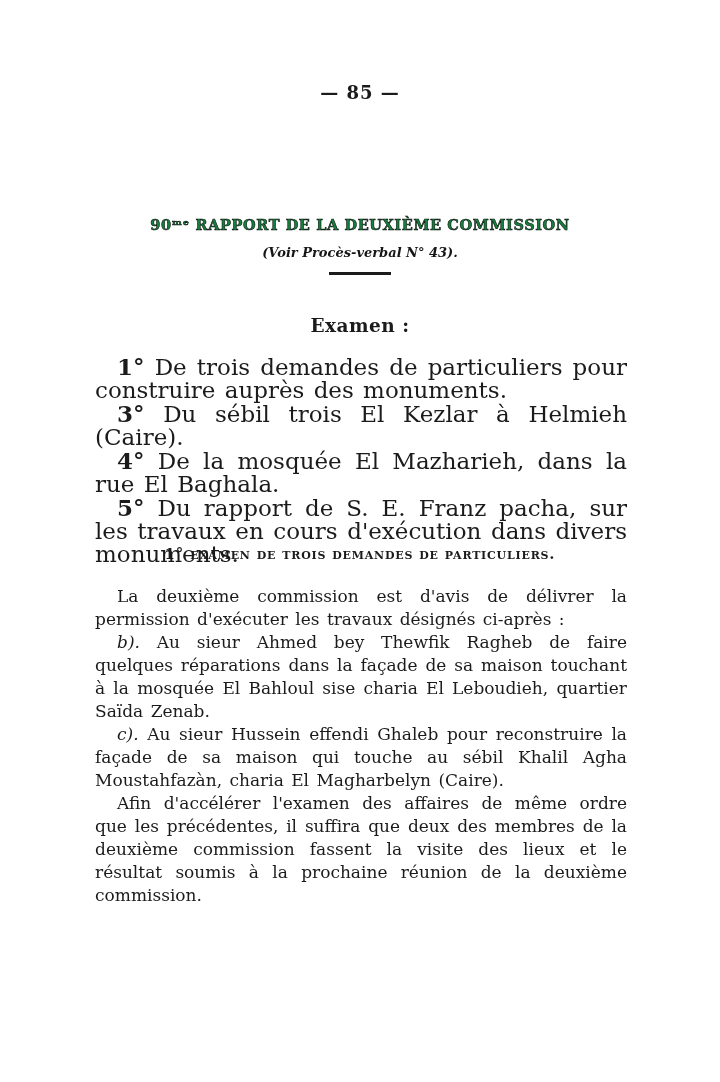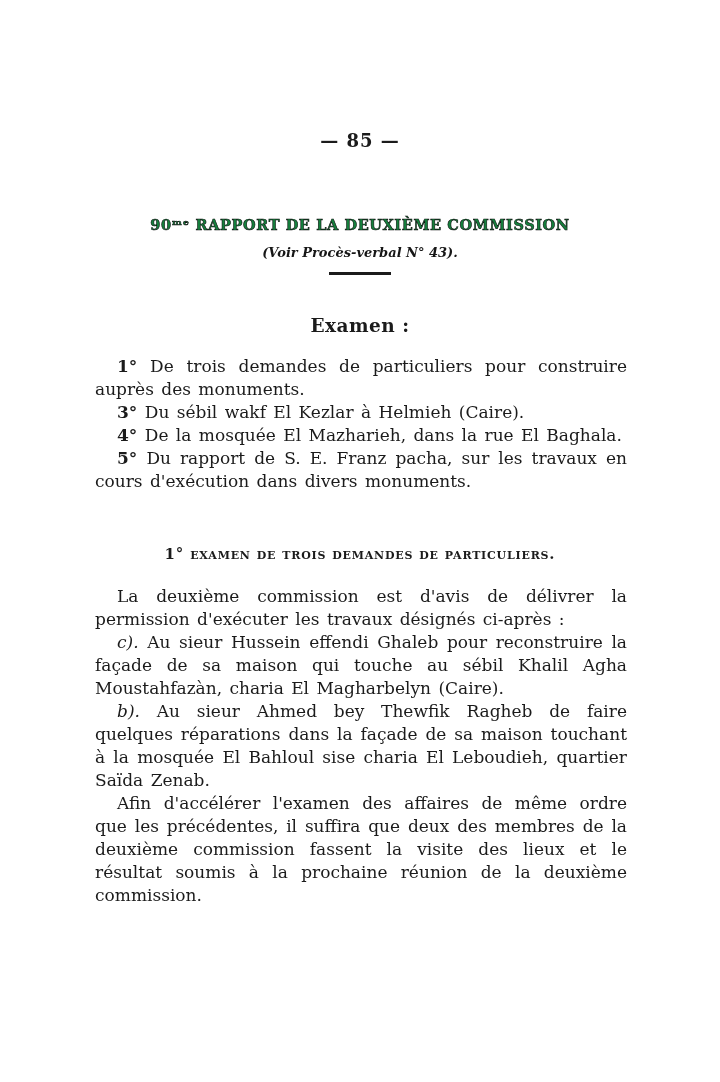--- a/index.html
+++ b/index.html
@@ -21,21 +21,20 @@
     position: absolute;
     left: 0;
     right: 0;
     text-align: center;
   }
   .page-number {
     top: 82px;
     font-size: 18px;
     font-weight: bold;
     letter-spacing: 1px;
-    margin-top: 48px;
   }
   .doc-title {
     top: 216px;
     font-size: 14.5px;
     font-weight: bold;
     letter-spacing: 0.6px;
     color: #15803d;
     -webkit-text-stroke: 0.6px #101010;
   }
   .doc-subtitle {
@@ -57,21 +56,21 @@
     top: 315px;
     font-size: 18.5px;
     font-weight: bold;
     letter-spacing: 0.5px;
   }
   .agenda {
     position: absolute;
     top: 355px;
     left: 95px;
     width: 532px;
-    font-size: 17px;
+    font-size: 23px;
     line-height: 23px;
     text-align: justify;
     word-spacing: 2px;
   }
   .agenda p {
     margin: 0;
     text-indent: 22px;
   }
   .section-heading {
     top: 545px;
@@ -115,30 +114,30 @@
   <div class="centered doc-title">90ᵐᵉ RAPPORT DE LA DEUXIÈME COMMISSION</div>
 
   <div class="centered doc-subtitle">(Voir Procès-verbal N° 43).</div>
 
   <div class="head-rule"></div>
 
   <div class="centered examen-heading">Examen :</div>
 
   <div class="agenda">
     <p><span class="num">1°</span> <span>De trois demandes de particuliers pour construire auprès des monuments.</span></p>
-    <p><span class="num">3°</span> <span>Du sébil wakf El Kezlar à Helmieh (Caire).</span></p>
+    <p><span class="num">3°</span> <span>Du sébil trois El Kezlar à Helmieh (Caire).</span></p>
     <p><span class="num">4°</span> <span>De la mosquée El Mazharieh, dans la rue El Baghala.</span></p>
     <p><span class="num">5°</span> <span>Du rapport de S. E. Franz pacha, sur les travaux en cours d'exécution dans divers monuments.</span></p>
   </div>
 
   <div class="centered section-heading">
     <span class="num">1°</span>
     <span class="sc">EXAMEN DE TROIS DEMANDES DE PARTICULIERS.</span>
   </div>
 
   <div class="body-text">
     <p>La deuxième commission est d'avis de délivrer la permission d'exécuter les travaux désignés ci-après :</p>
+    <p><span class="it">b).</span> <span>Au sieur Ahmed bey Thewfik Ragheb de faire quelques réparations dans la façade de sa maison touchant à la mosquée El Bahloul sise charia El Leboudieh, quartier Saïda Zenab.</span></p>
     <p><span class="it">c).</span> <span>Au sieur Hussein effendi Ghaleb pour reconstruire la façade de sa maison qui touche au sébil Khalil Agha Moustahfazàn, charia El Magharbelyn (Caire).</span></p>
-    <p><span class="it">b).</span> <span>Au sieur Ahmed bey Thewfik Ragheb de faire quelques réparations dans la façade de sa maison touchant à la mosquée El Bahloul sise charia El Leboudieh, quartier Saïda Zenab.</span></p>
     <p>Afin d'accélérer l'examen des affaires de même ordre que les précédentes, il suffira que deux des membres de la deuxième commission fassent la visite des lieux et le résultat soumis à la prochaine réunion de la deuxième commission.</p>
   </div>
 
 </div>
 
 </body></html>

